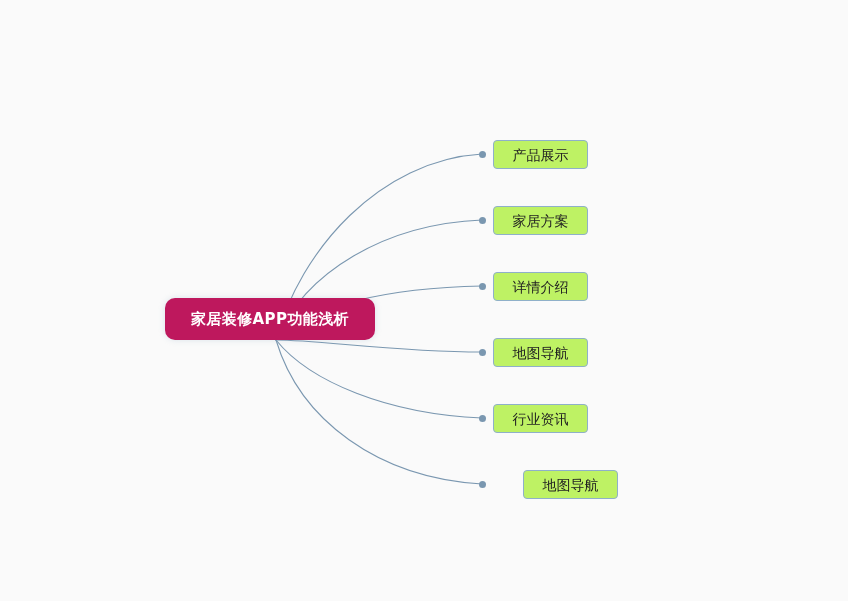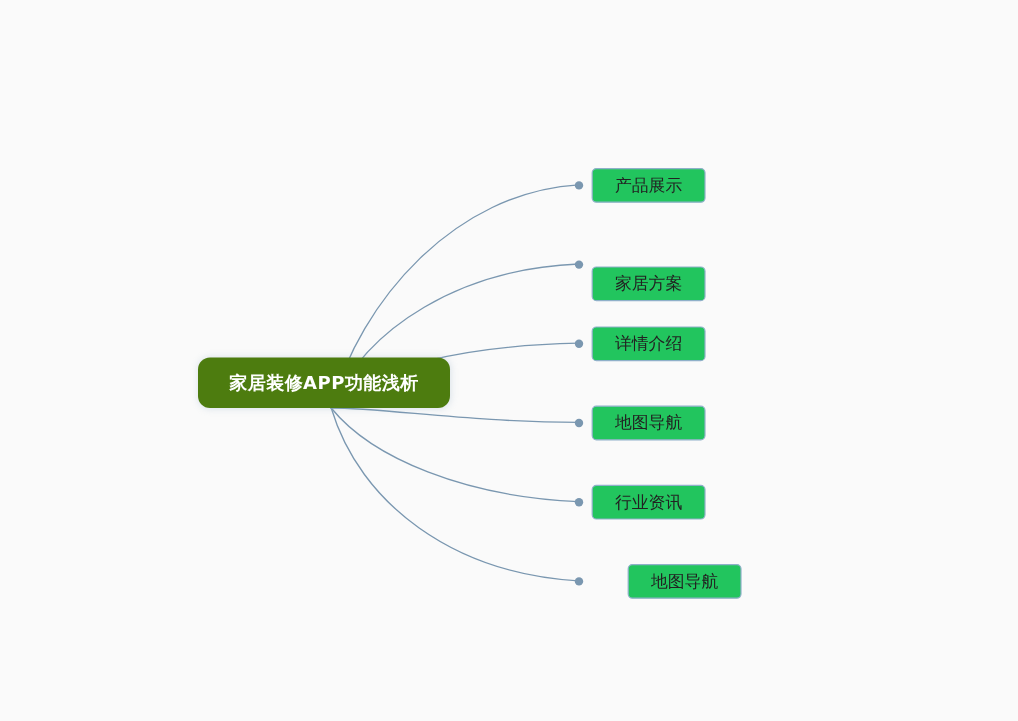--- a/index.html
+++ b/index.html
@@ -27,21 +27,21 @@
     height: 601px;
     pointer-events: none;
   }
   .root-node {
     position: absolute;
     left: 165px;
     top: 298px;
     width: 210px;
     height: 42px;
     border-radius: 10px;
-    background: #4d7c0f;
+    background: #be185d;
     box-shadow: 0 0 6px rgba(150,175,200,0.30);
     display: flex;
     align-items: center;
     justify-content: center;
     box-sizing: border-box;
   }
   .root-label {
     color: #ffffff;
     font-size: 15px;
     font-weight: bold;
@@ -50,21 +50,21 @@
     line-height: 1;
   }
   .branch-node {
     position: absolute;
     left: 493px;
     width: 95px;
     height: 29px;
     box-sizing: border-box;
     border: 1px solid #8fb0c9;
     border-radius: 4px;
-    background: #22c55e;
+    background: #bef264;
     display: flex;
     align-items: center;
     justify-content: center;
   }
   .branch-label {
     color: #222222;
     font-size: 14px;
     white-space: nowrap;
     line-height: 1;
   }
@@ -95,21 +95,21 @@
   <div class="root-node">
     <span class="root-label">家居装修APP功能浅析</span>
   </div>
 
   <div class="connector-dot" style="left:479px; top:151px;"></div>
   <div class="branch-node" style="top:140px;">
     <span class="branch-label">产品展示</span>
   </div>
 
   <div class="connector-dot" style="left:479px; top:217px;"></div>
-  <div class="branch-node" style="top:206px;margin-top:16px;">
+  <div class="branch-node" style="top:206px;">
     <span class="branch-label">家居方案</span>
   </div>
 
   <div class="connector-dot" style="left:479px; top:283px;"></div>
   <div class="branch-node" style="top:272px;">
     <span class="branch-label">详情介绍</span>
   </div>
 
   <div class="connector-dot" style="left:479px; top:349px;"></div>
   <div class="branch-node" style="top:338px;">

